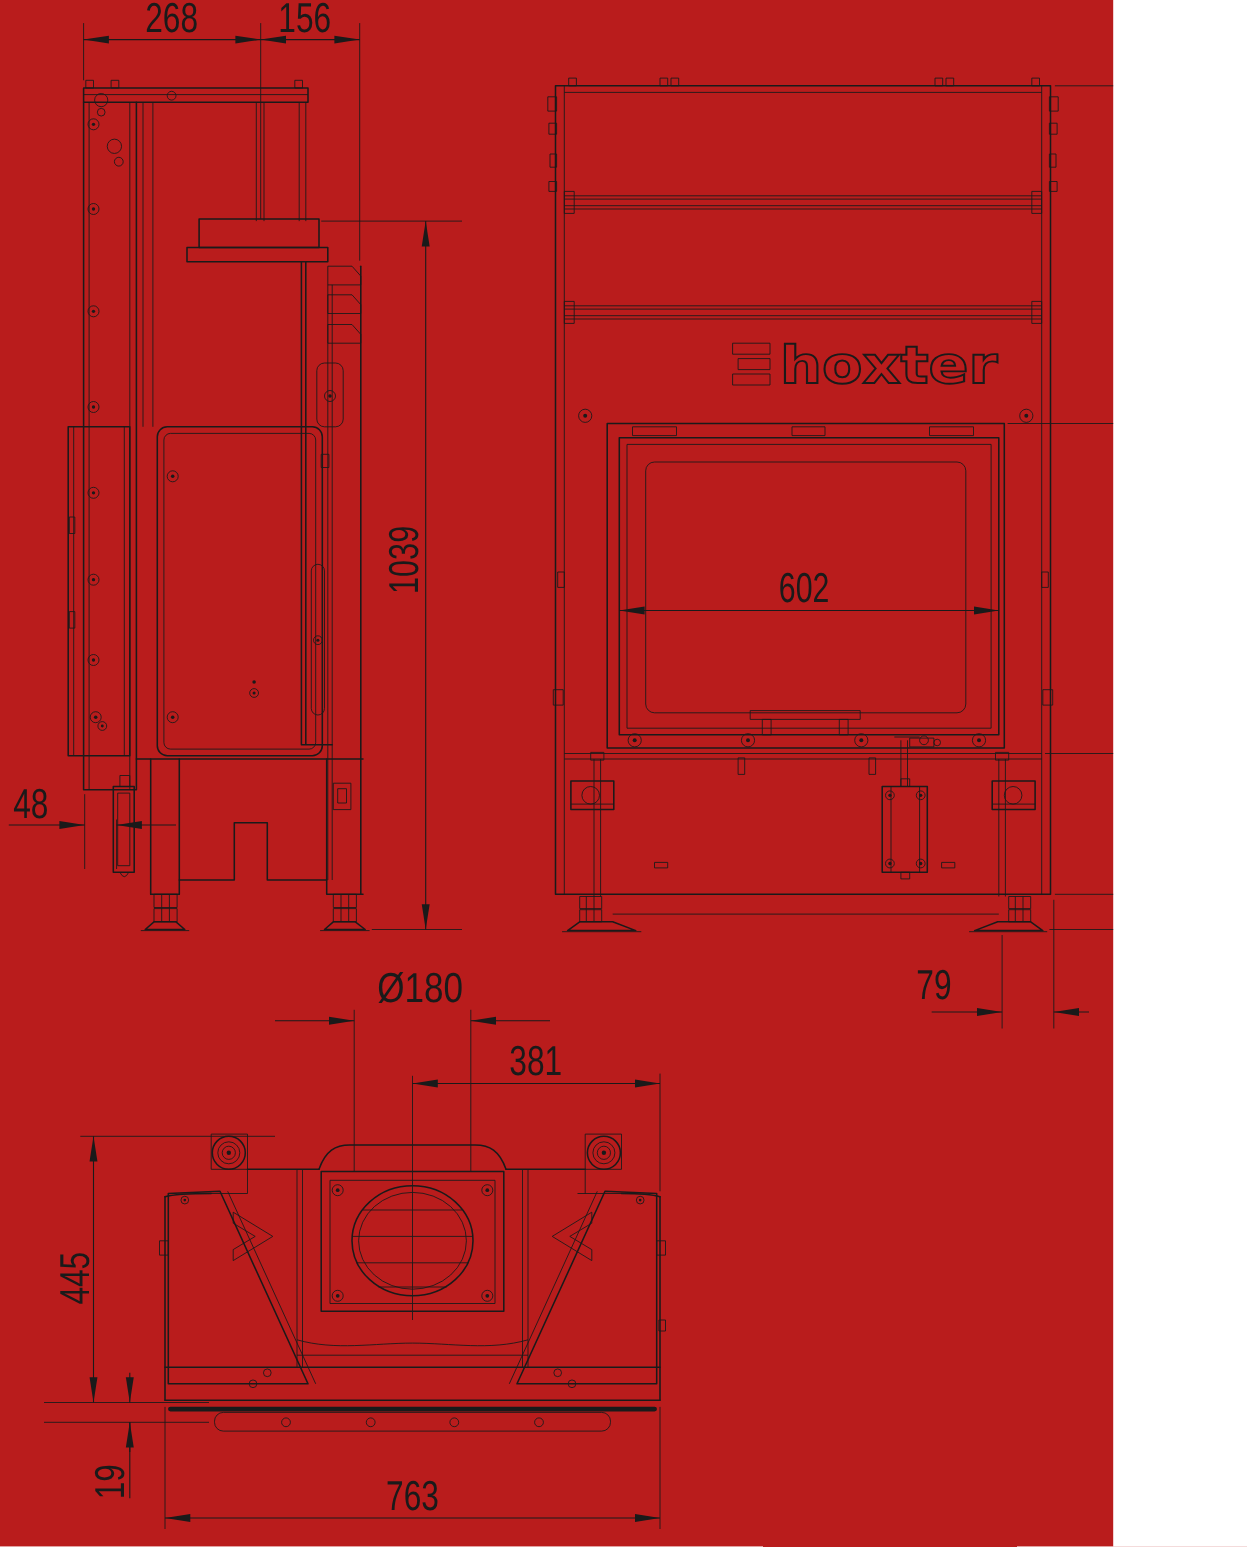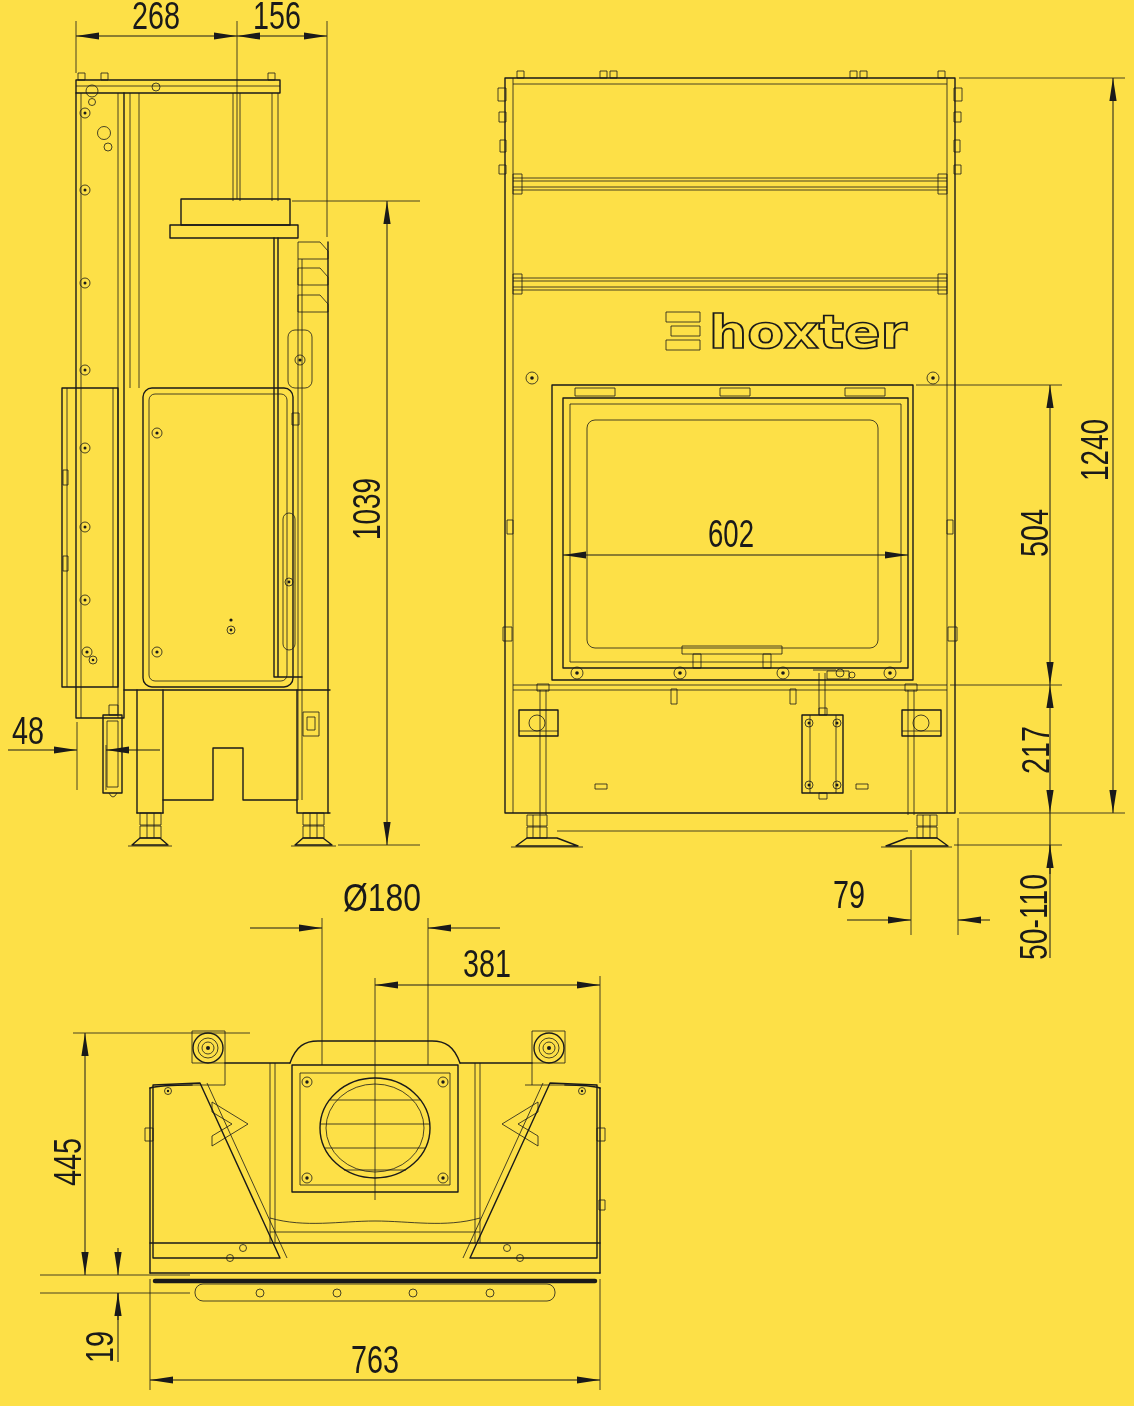--- a/index.html
+++ b/index.html
@@ -1,16 +1,16 @@
 <!DOCTYPE html>
 <html><head>
 <meta charset="utf-8">
 <style>
   html,body{margin:0;padding:0;background:#ffffff;}
-  .stage{width:1134px;height:1406px;position:relative;background:#fde047;overflow:hidden;}
+  .stage{width:1012px;height:1406px;position:relative;background:#b91c1c;overflow:hidden;}
   .p{fill:none;stroke:#1a1a1a;stroke-width:1.4;stroke-linejoin:round;stroke-linecap:round}
   .q{fill:none;stroke:#1a1a1a;stroke-width:.8;stroke-linejoin:round}
   .d{fill:none;stroke:#1a1a1a;stroke-width:1}
   .thick{stroke-width:4.5}
   .dot{fill:#1a1a1a;stroke:none}
   .t{font-family:"Liberation Sans",sans-serif;font-size:38px;fill:#1a1a1a}
   .logo-t{font-family:"DejaVu Sans",sans-serif;font-weight:bold;font-size:47px;fill:none;stroke:#1a1a1a;stroke-width:1.7}
 </style>
 </head>
 <body>

